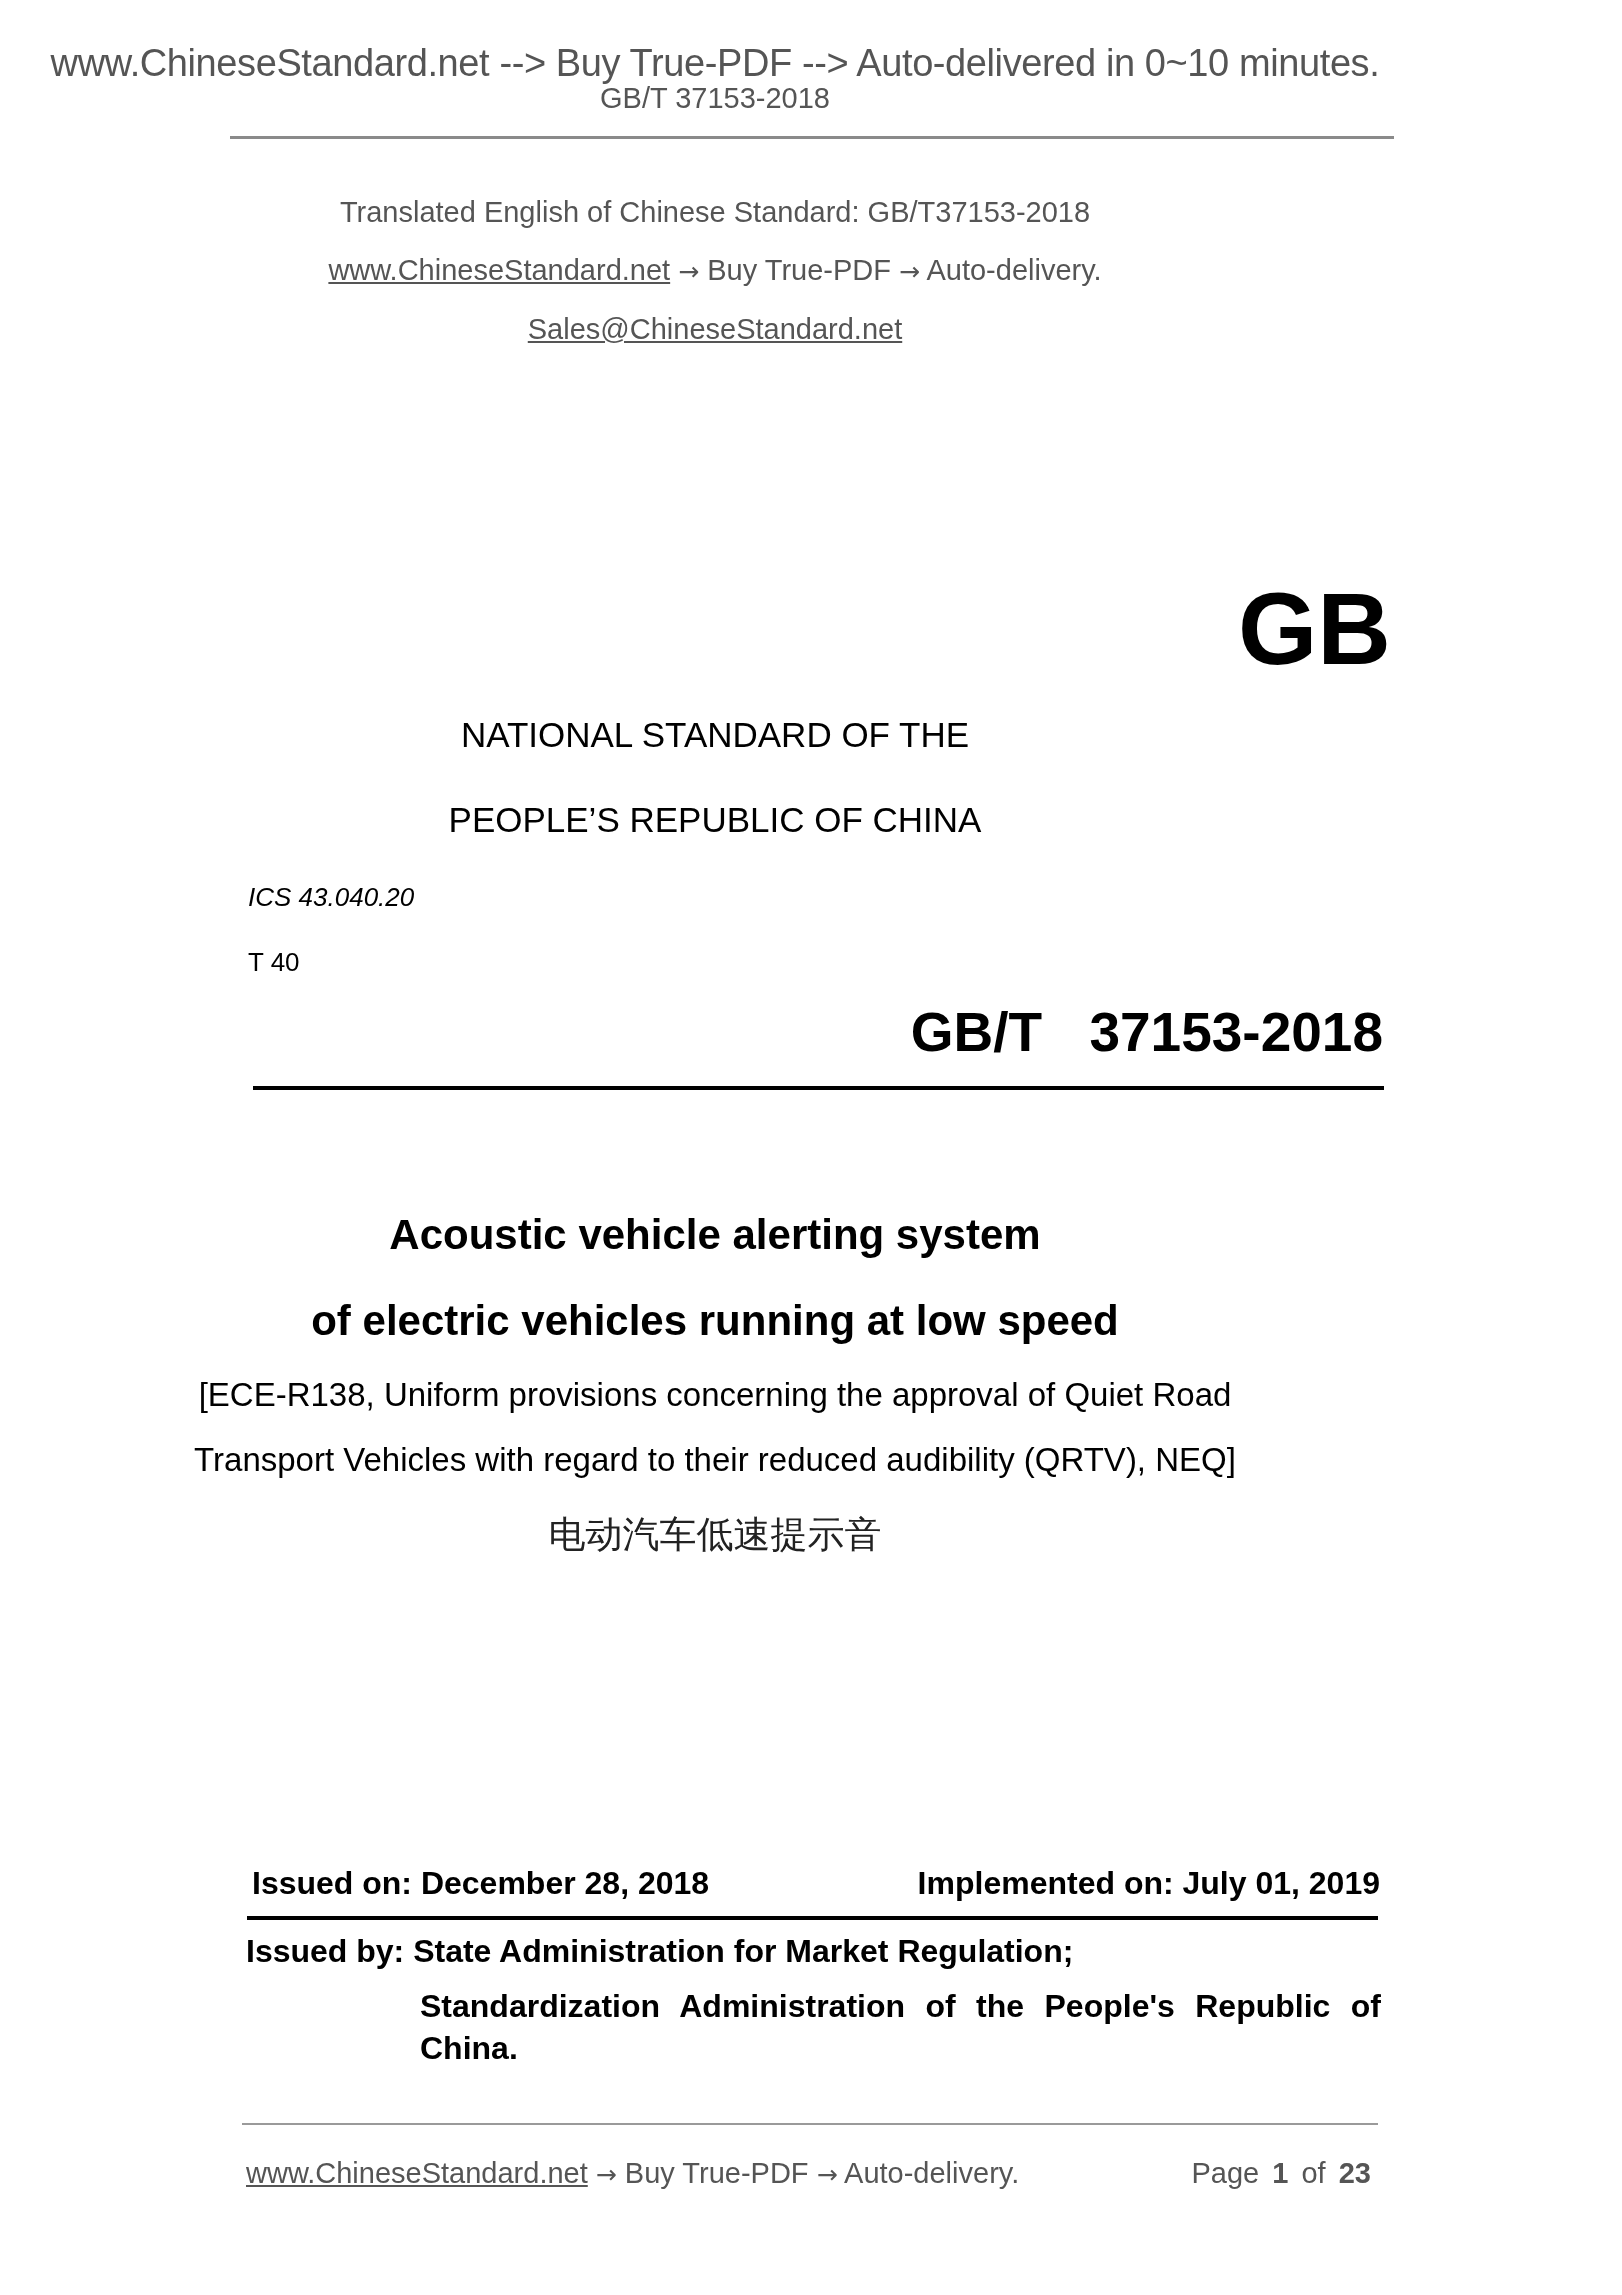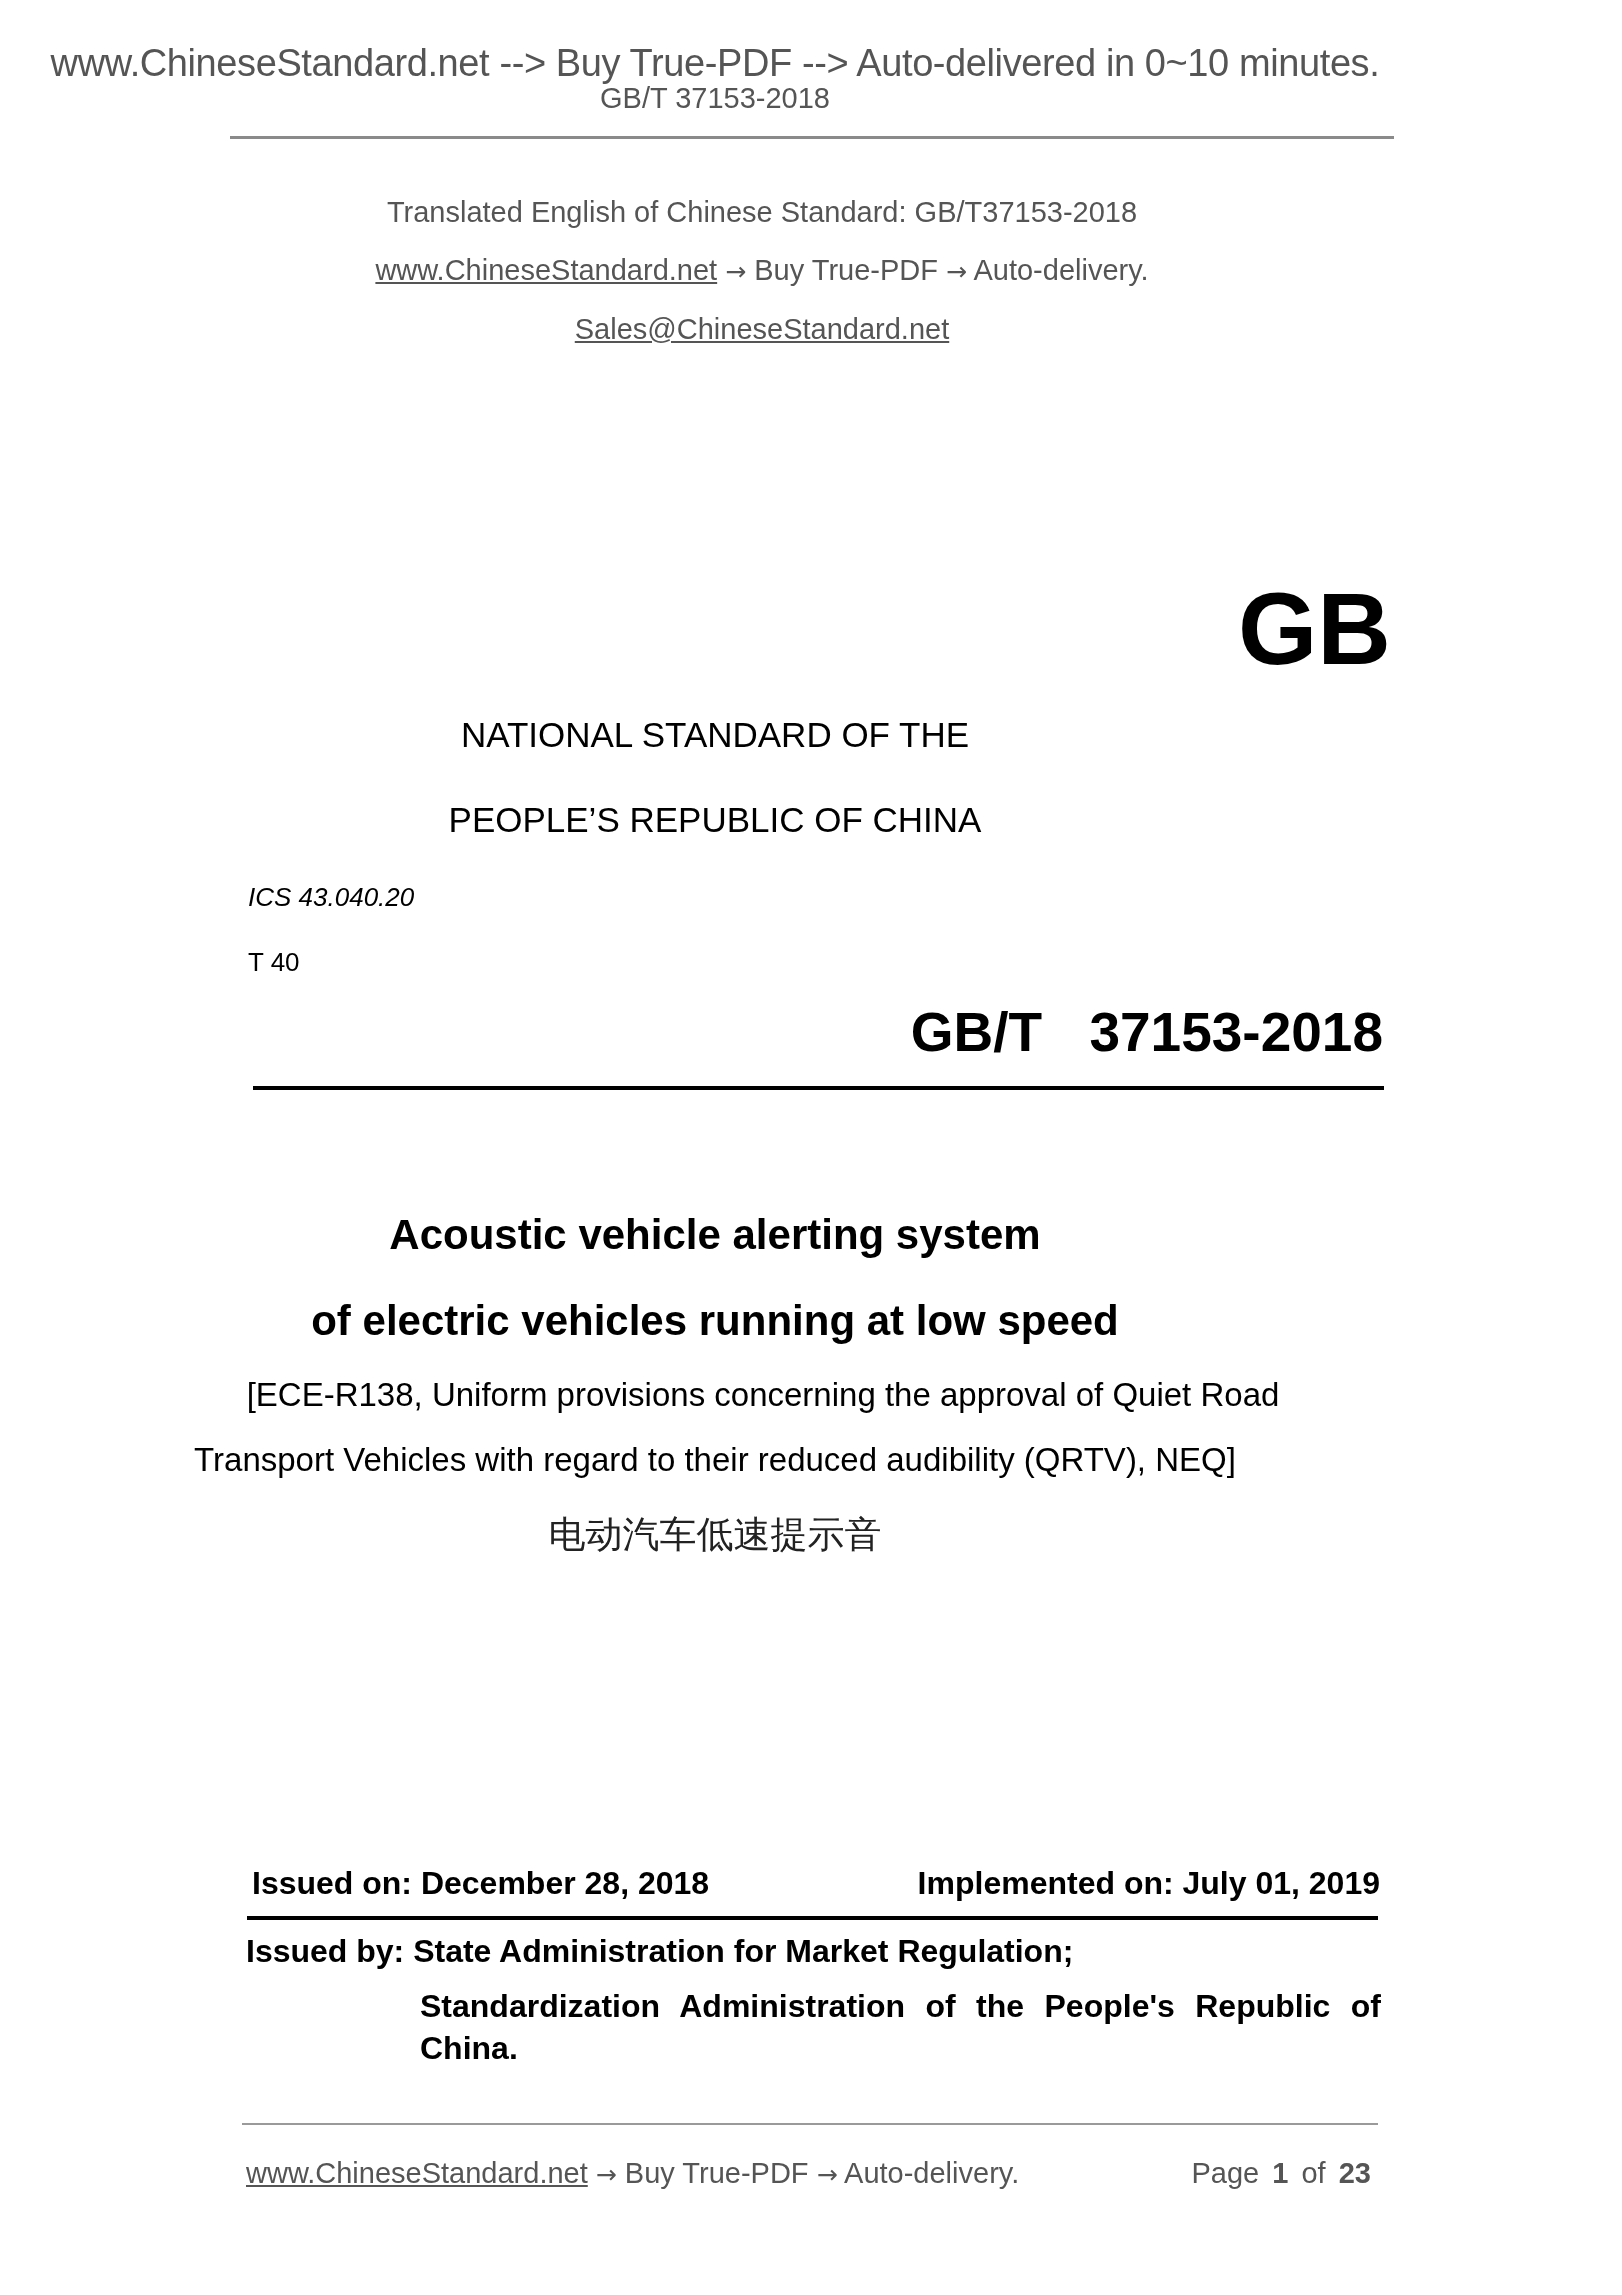--- a/index.html
+++ b/index.html
@@ -4,21 +4,21 @@
 <style>
   html, body { margin: 0; padding: 0; background: #ffffff; }
   body { width: 1623px; height: 2295px; position: relative; overflow: hidden;
          font-family: "Liberation Sans", sans-serif; color: #000; }
   .abs { position: absolute; }
   .center { left: 0; width: 1430px; text-align: center; }
   .grey { color: #555555; }
   .top-banner { top: 42px; font-size: 38px; line-height: 43px; letter-spacing: -0.4px; }
   .top-code { top: 82px; font-size: 29px; line-height: 33px; }
   .rule-top { top: 136px; left: 230px; width: 1164px; height: 2.5px; background: #8a8a8a; }
-  .meta-line { font-size: 29px; line-height: 33px; padding-left: 47px; }
+  .meta-line { font-size: 29px; line-height: 33px; }
   .link { text-decoration: underline; }
   .gb { top: 575px; right: 232px; font-size: 102px; font-weight: bold; line-height: 108px; }
   .natl { font-size: 35px; line-height: 40px; }
   .ics { left: 248px; font-size: 26px; line-height: 30px; }
   .code-big { top: 1001px; right: 240px; font-size: 55px; font-weight: bold; line-height: 63px; word-spacing: 8.3px; }
   .rule-code { top: 1086px; left: 253px; width: 1131px; height: 4.2px; background: #000; }
   .title { font-size: 42px; font-weight: bold; line-height: 48px; }
   .sub { font-size: 33px; line-height: 38px; }
   .cn { font-size: 37px; line-height: 43px; color: #222; font-family: "DejaVu Sans", sans-serif; }
   .dates { top: 1865px; font-size: 32px; font-weight: bold; line-height: 37px; }
@@ -54,21 +54,21 @@
 <div class="abs center natl" style="top:800px;">PEOPLE’S REPUBLIC OF CHINA</div>
 
 <div class="abs ics" style="top:882px;font-style:italic;">ICS 43.040.20</div>
 <div class="abs ics" style="top:947px;">T 40</div>
 
 <div class="abs code-big" style="white-space:pre;">GB/T  37153-2018</div>
 <div class="abs rule-code"></div>
 
 <div class="abs center title" style="top:1211px;">Acoustic vehicle alerting system</div>
 <div class="abs center title" style="top:1297px;">of electric vehicles running at low speed</div>
-<div class="abs center sub" style="top:1376px;padding-left:48px;">[ECE-R138, Uniform provisions concerning the approval of Quiet Road</div>
+<div class="abs center sub" style="top:1376px;">[ECE-R138, Uniform provisions concerning the approval of Quiet Road</div>
 <div class="abs center sub" style="top:1441px;">Transport Vehicles with regard to their reduced audibility (QRTV), NEQ]</div>
 <div class="abs center cn" style="top:1513px;">电动汽车低速提示音</div>
 
 <div class="abs dates" style="left:252px;">Issued on: December 28, 2018</div>
 <div class="abs dates" style="right:243px;">Implemented on: July 01, 2019</div>
 <div class="abs rule-dates"></div>
 
 <div class="abs issued" style="top:1933px; left:246px;">
   <span>Issued by:</span>
   <span>State Administration for Market Regulation;</span>

